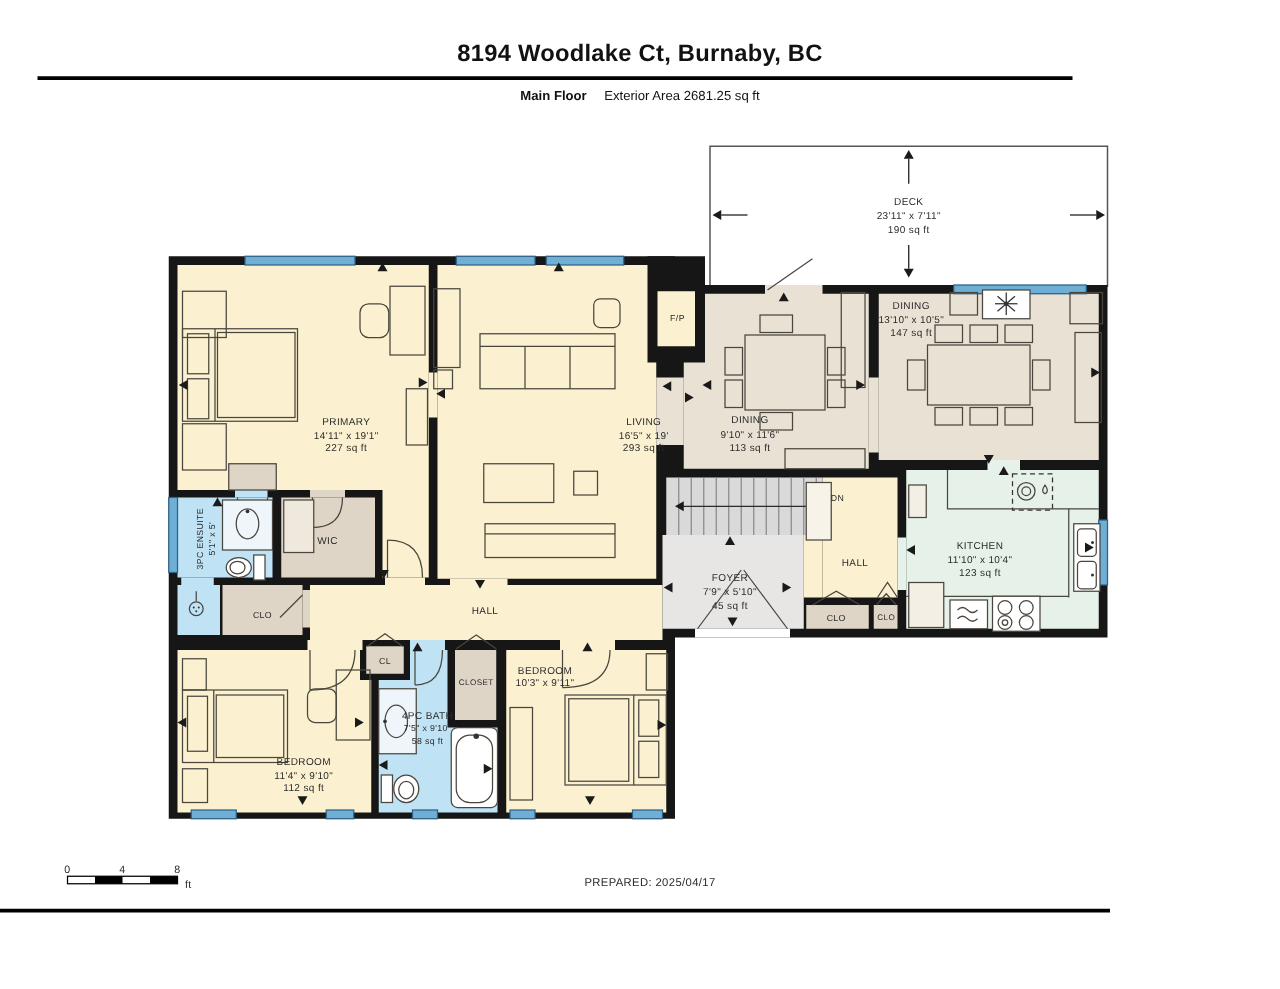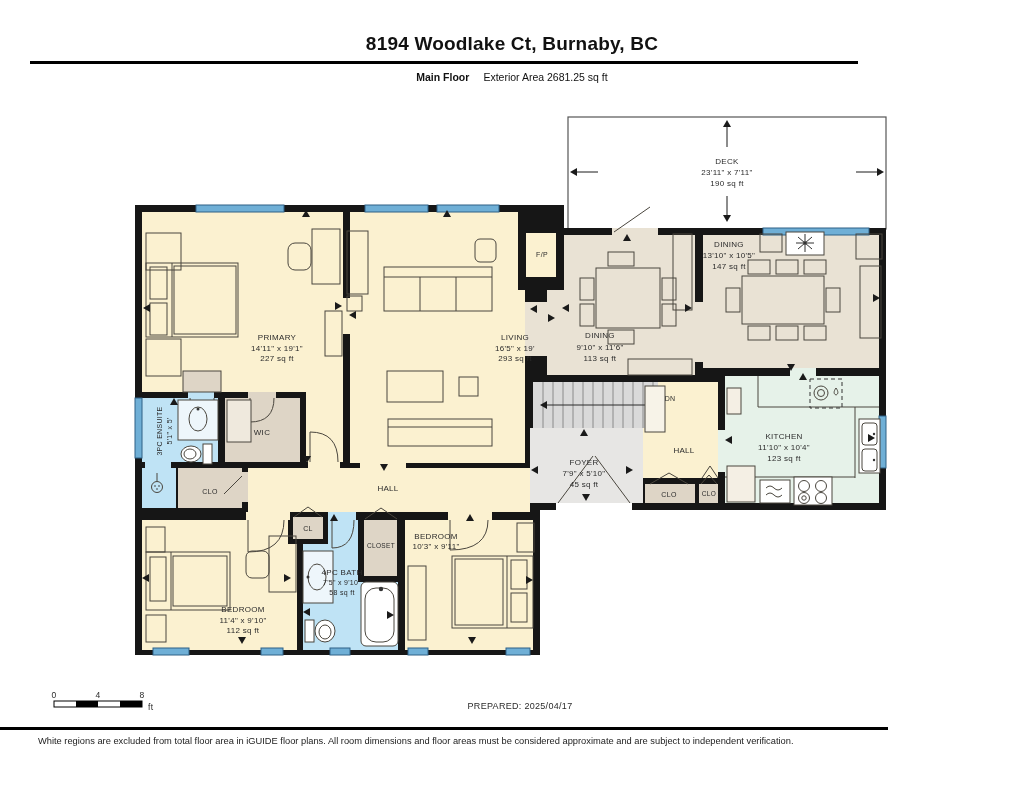--- a/index.html
+++ b/index.html
@@ -431,14 +431,13 @@
       <circle cx="947" cy="699" r="23" fill="#ffffff" stroke="#b5b5b5" stroke-width="1.5"></circle>
       <circle cx="947" cy="699" r="19" fill="#CDE9F6"></circle>
       <polygon points="947,681 952,694 965,699 952,704 947,717 942,704 929,699 942,694" fill="#ffffff"></polygon>
       <path d="M933,713 L950,687 L946,700 L959,696 Z" fill="#E8232B"></path>
       <path d="M933,713 L946,700 L959,696 Z" fill="#9C1116"></path>
       <text x="934" y="724" font-size="11" font-style="italic">N</text>
     </g>
   </svg>
 
   <div class="footer-rule"></div>
-  <div class="disclaimer">White regions are excluded from total floor area in iGUIDE floor plans. All room dimensions and floor areas must be considered approximate and are subject to independent verification.</div>
 </div>
 
 </body></html>

